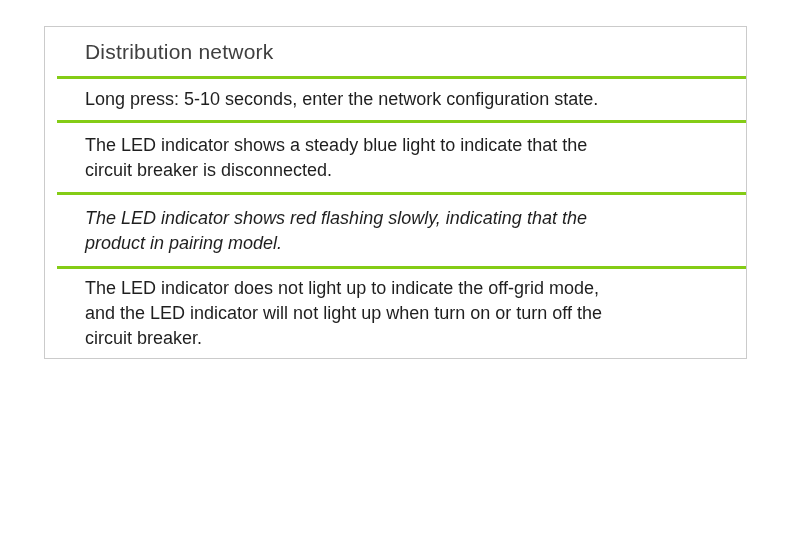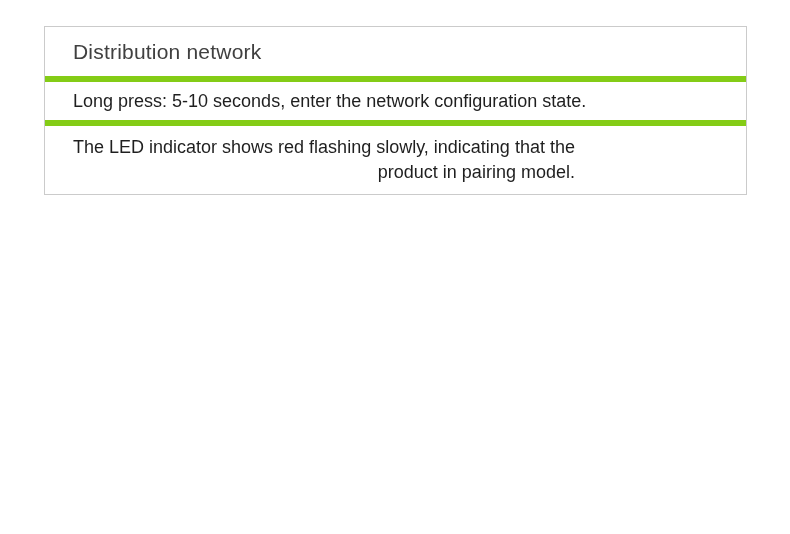--- a/index.html
+++ b/index.html
@@ -18,30 +18,30 @@
     background: #ffffff;
   }
   .spec-table {
     position: absolute;
     left: 44px;
     top: 26px;
     width: 703px;
     box-sizing: border-box;
     border: 1px solid #cbcbcb;
     background: #ffffff;
+    padding-left: 12px;
   }
   .row {
     display: flex;
     align-items: center;
     box-sizing: border-box;
     padding: 0 20px 0 28px;
   }
   .row + .row {
-    border-top: 6px solid #84cc16;
-    text-align: right;
+    border-top: 3px solid #84cc16;
   }
   .cell-text {
     white-space: pre-line;
   }
   .header-row .cell-text {
     font-size: 21px;
     line-height: 28px;
     color: #404040;
     font-weight: 400;
     letter-spacing: 0.2px;
@@ -50,40 +50,49 @@
     font-size: 18px;
     line-height: 25px;
     color: #1f1f1f;
     font-weight: 400;
   }
   .row-1 { min-height: 49px; }
   .row-2 { min-height: 44px; }
   .row-3 { min-height: 46px; }
   .row-4 { min-height: 72px; }
   .row-5 { min-height: 74px; }
-  .row-6 { min-height: 74px; }
+  .row-6 { min-height: 74px; font-style: italic; }
   .row-7 { min-height: 92px; }
 </style>
 </head>
 <body>
 
 <div class="page">
   <div class="spec-table">
 
     <div class="row header-row row-1">
       <span class="cell-text">Distribution network</span>
     </div>
 
     <div class="row body-row row-2">
       <span class="cell-text">Long press: 5-10 seconds, enter the network configuration state.</span>
     </div>
 
 
+    <div class="row body-row row-4">
+      <span class="cell-text">The LED indicator shows a steady blue light to indicate that the
+circuit breaker is disconnected.</span>
+    </div>
 
 
     <div class="row body-row row-6">
       <span class="cell-text">The LED indicator shows red flashing slowly, indicating that the
 product in pairing model.</span>
     </div>
 
+    <div class="row body-row row-7">
+      <span class="cell-text">The LED indicator does not light up to indicate the off-grid mode,
+and the LED indicator will not light up when turn on or turn off the
+circuit breaker.</span>
+    </div>
 
   </div>
 </div>
 
 </body></html>

